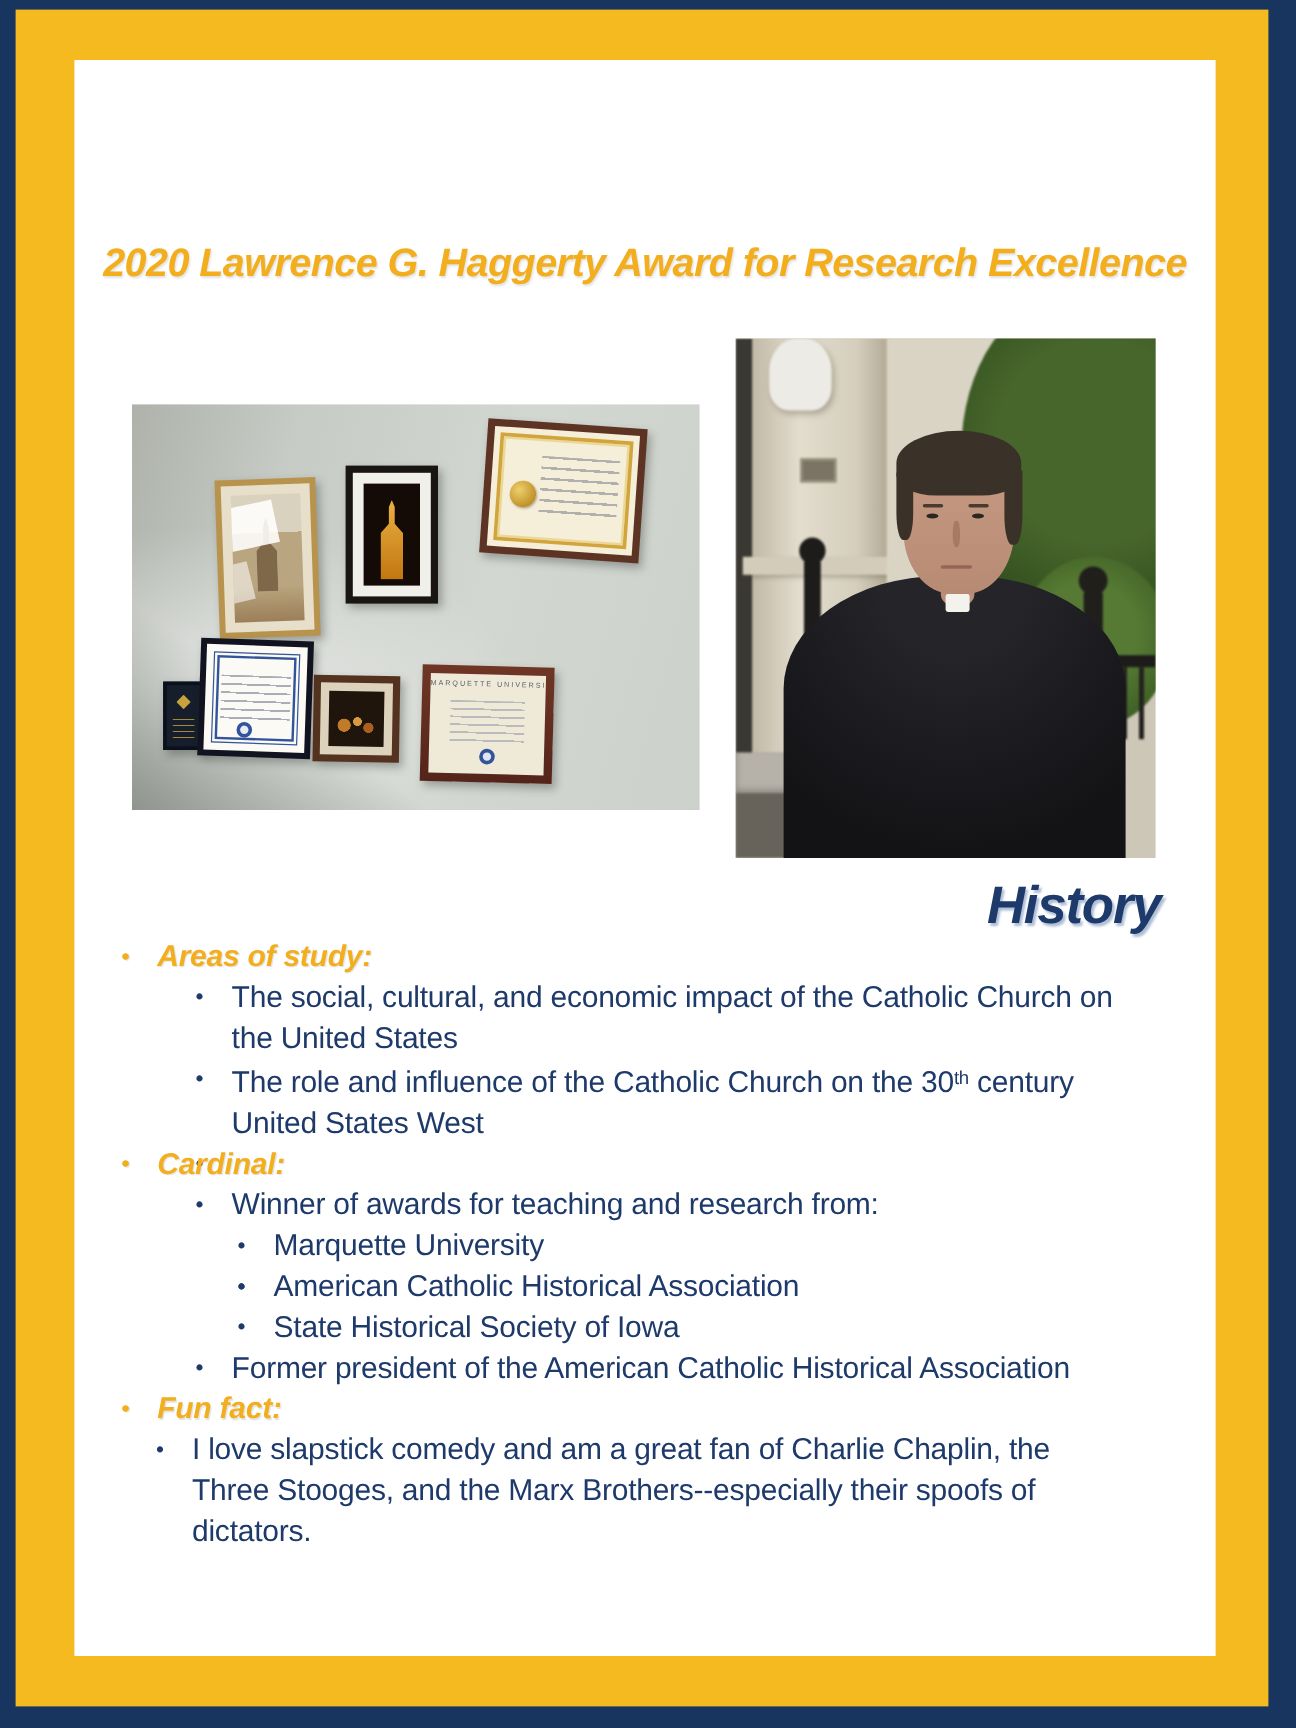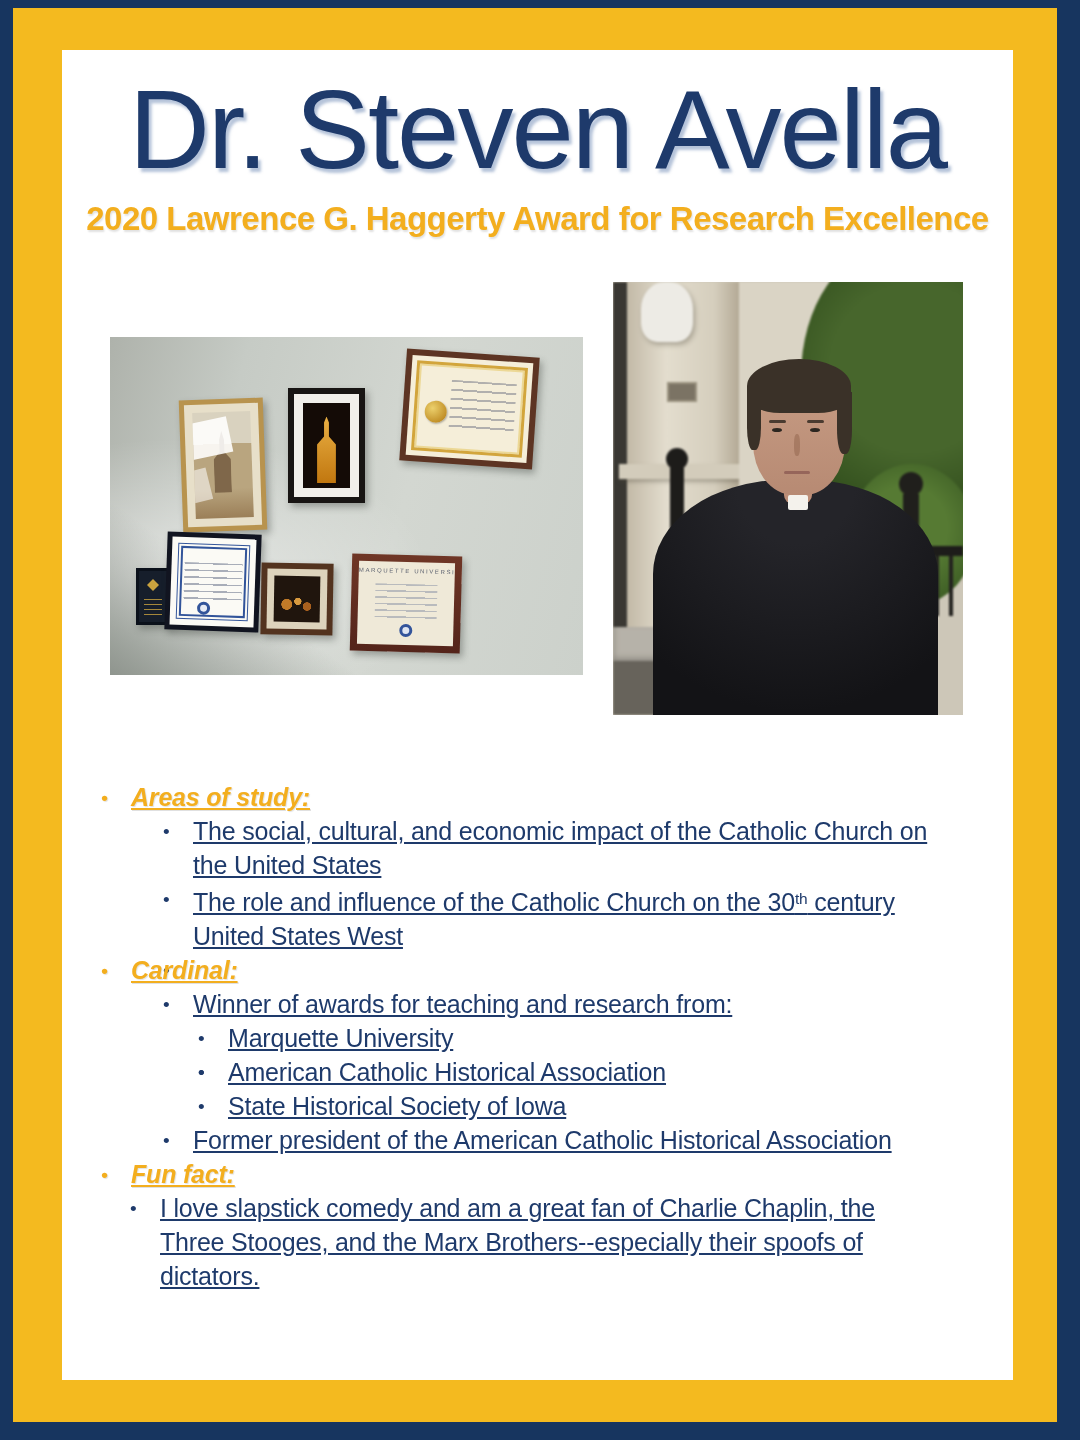--- a/index.html
+++ b/index.html
@@ -18,21 +18,21 @@
   
   .page-title{
     position:absolute;top:24px;left:0;width:100%;text-align:center;
     font-size:112px;font-weight:400;letter-spacing:-2px;line-height:1;
     color:var(--navy-text,#1E3A6B);
     text-shadow:3px 4px 3px rgba(120,145,185,0.55);
     white-space:nowrap;
   }
   .subtitle{
     position:absolute;top:150px;left:0;width:100%;text-align:center;
-    font-size:33px;font-weight:700;letter-spacing:-0.5px;
+    font-size:33px;font-weight:700;font-style:italic;letter-spacing:-0.5px;
     color:var(--gold-text,#F3AE1E);
     text-shadow:1px 2px 2px rgba(0,0,0,0.12);
     white-space:nowrap;
   }
   .history{
     position:absolute;top:680px;right:46px;
     font-size:44px;font-weight:700;font-style:italic;letter-spacing:-1px;
     color:var(--navy-text,#1E3A6B);
     text-shadow:2px 3px 2px rgba(120,145,185,0.6);
   }
@@ -44,21 +44,21 @@
   .bullets .bullet{position:absolute;top:1px;font-size:19px;}
   .lvl1{padding-left:69px;font-weight:700;font-style:italic;color:var(--gold-text,#F3AE1E);
         text-shadow:1px 1px 1px rgba(0,0,0,0.12);}
   .lvl1 .bullet{left:39px;color:var(--gold-text,#F3AE1E);}
   .lvl2{padding-left:131px;}
   .lvl2 .bullet{left:101px;}
   .lvl3{padding-left:166px;}
   .lvl3 .bullet{left:136px;}
   .lvl2b{padding-left:98px;}
   .lvl2b .bullet{left:68px;}
-  .li-text{white-space:pre-line;text-decoration:underline;}
+  .li-text{white-space:pre-line;}
   .sup{font-size:0.62em;vertical-align:0.45em;}
 
   
   .photo-wall{position:absolute;left:48px;top:287px;width:473px;height:338px;overflow:hidden;
     background:
       linear-gradient(35deg, #8f958e 0%, rgba(143,149,142,0) 26%),
       radial-gradient(90% 70% at 14% 72%, rgba(255,255,255,0.55), rgba(255,255,255,0) 60%),
       linear-gradient(105deg, #aeb2ab 0%, #c6cbc5 25%, #d3d7d1 60%, #ccd1cb 100%);}
   .photo-wall *{position:absolute;}
   .frame{box-shadow:3px 4px 7px rgba(40,45,40,0.35);}
@@ -160,21 +160,20 @@
   .nose{left:181px;top:152px;width:6px;height:22px;background:rgba(140,95,72,0.45);border-radius:40%;}
   .mouth{left:171px;top:189px;width:26px;height:3px;background:#96655a;border-radius:2px;}
 </style>
 </head>
 <body>
 
 <div class="slide">
   <div class="gold-frame"></div>
   <div class="content">
 
-    <h1 class="page-title">Dr. Steven Avella</h1>
     <p class="subtitle">2020 Lawrence G. Haggerty Award for Research Excellence</p>
 
     <div class="photo-wall" role="img" aria-label="Photo of framed awards, certificates and pictures hanging on an office wall">
       <div class="frame f1">
         <div class="f1-mat">
           <div class="f1-art">
             <div class="f1-church"></div>
             <div class="glare1"></div>
             <div class="glare2"></div>
           </div>
@@ -244,20 +243,21 @@
       <div class="hair-l"></div>
       <div class="hair-r"></div>
       <div class="brow-l"></div>
       <div class="brow-r"></div>
       <div class="eye-l"></div>
       <div class="eye-r"></div>
       <div class="nose"></div>
       <div class="mouth"></div>
     </div>
 
+    <h2 class="history">History</h2>
 
     <ul class="bullets">
       <li class="lvl1"><span class="bullet">•</span><span class="li-text">Areas of study:</span></li>
       <li class="lvl2"><span class="bullet">•</span><span class="li-text">The social, cultural, and economic impact of the Catholic Church on
 the United States</span></li>
       <li class="lvl2"><span class="bullet">•</span><span class="li-text"><span>The role and influence of the Catholic Church on the 30</span><sup class="sup">th</sup><span> century
 United States West</span></span></li>
       <li class="lvl2"><span class="bullet">•</span></li>
       <li class="lvl1"><span class="bullet">•</span><span class="li-text">Cardinal:</span></li>
       <li class="lvl2"><span class="bullet">•</span><span class="li-text">Winner of awards for teaching and research from:</span></li>

